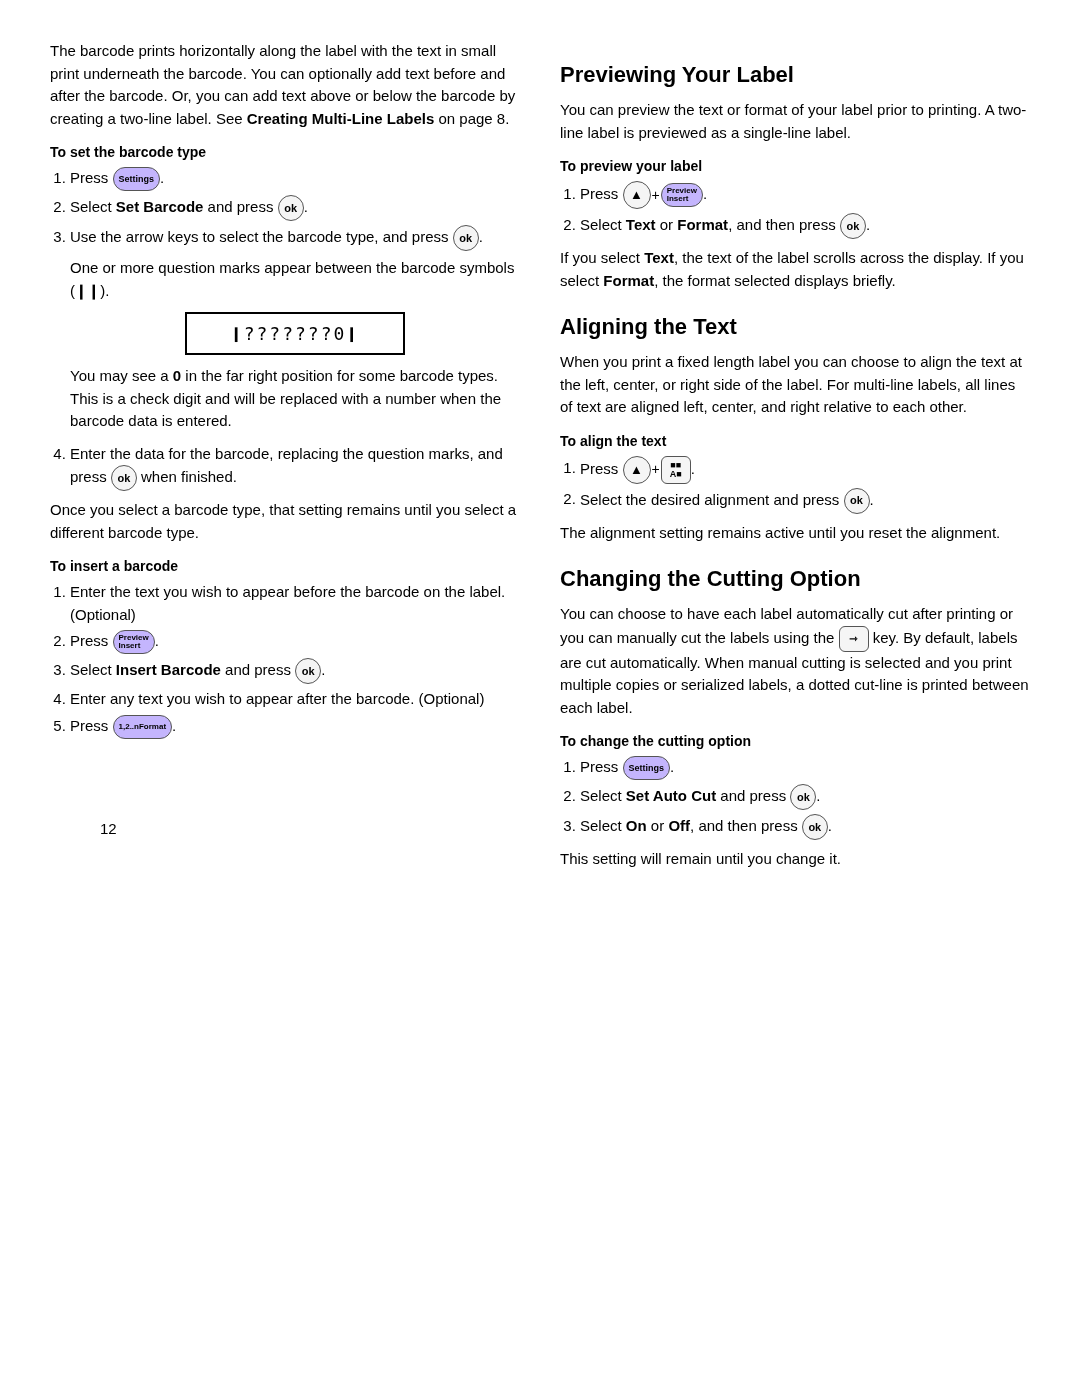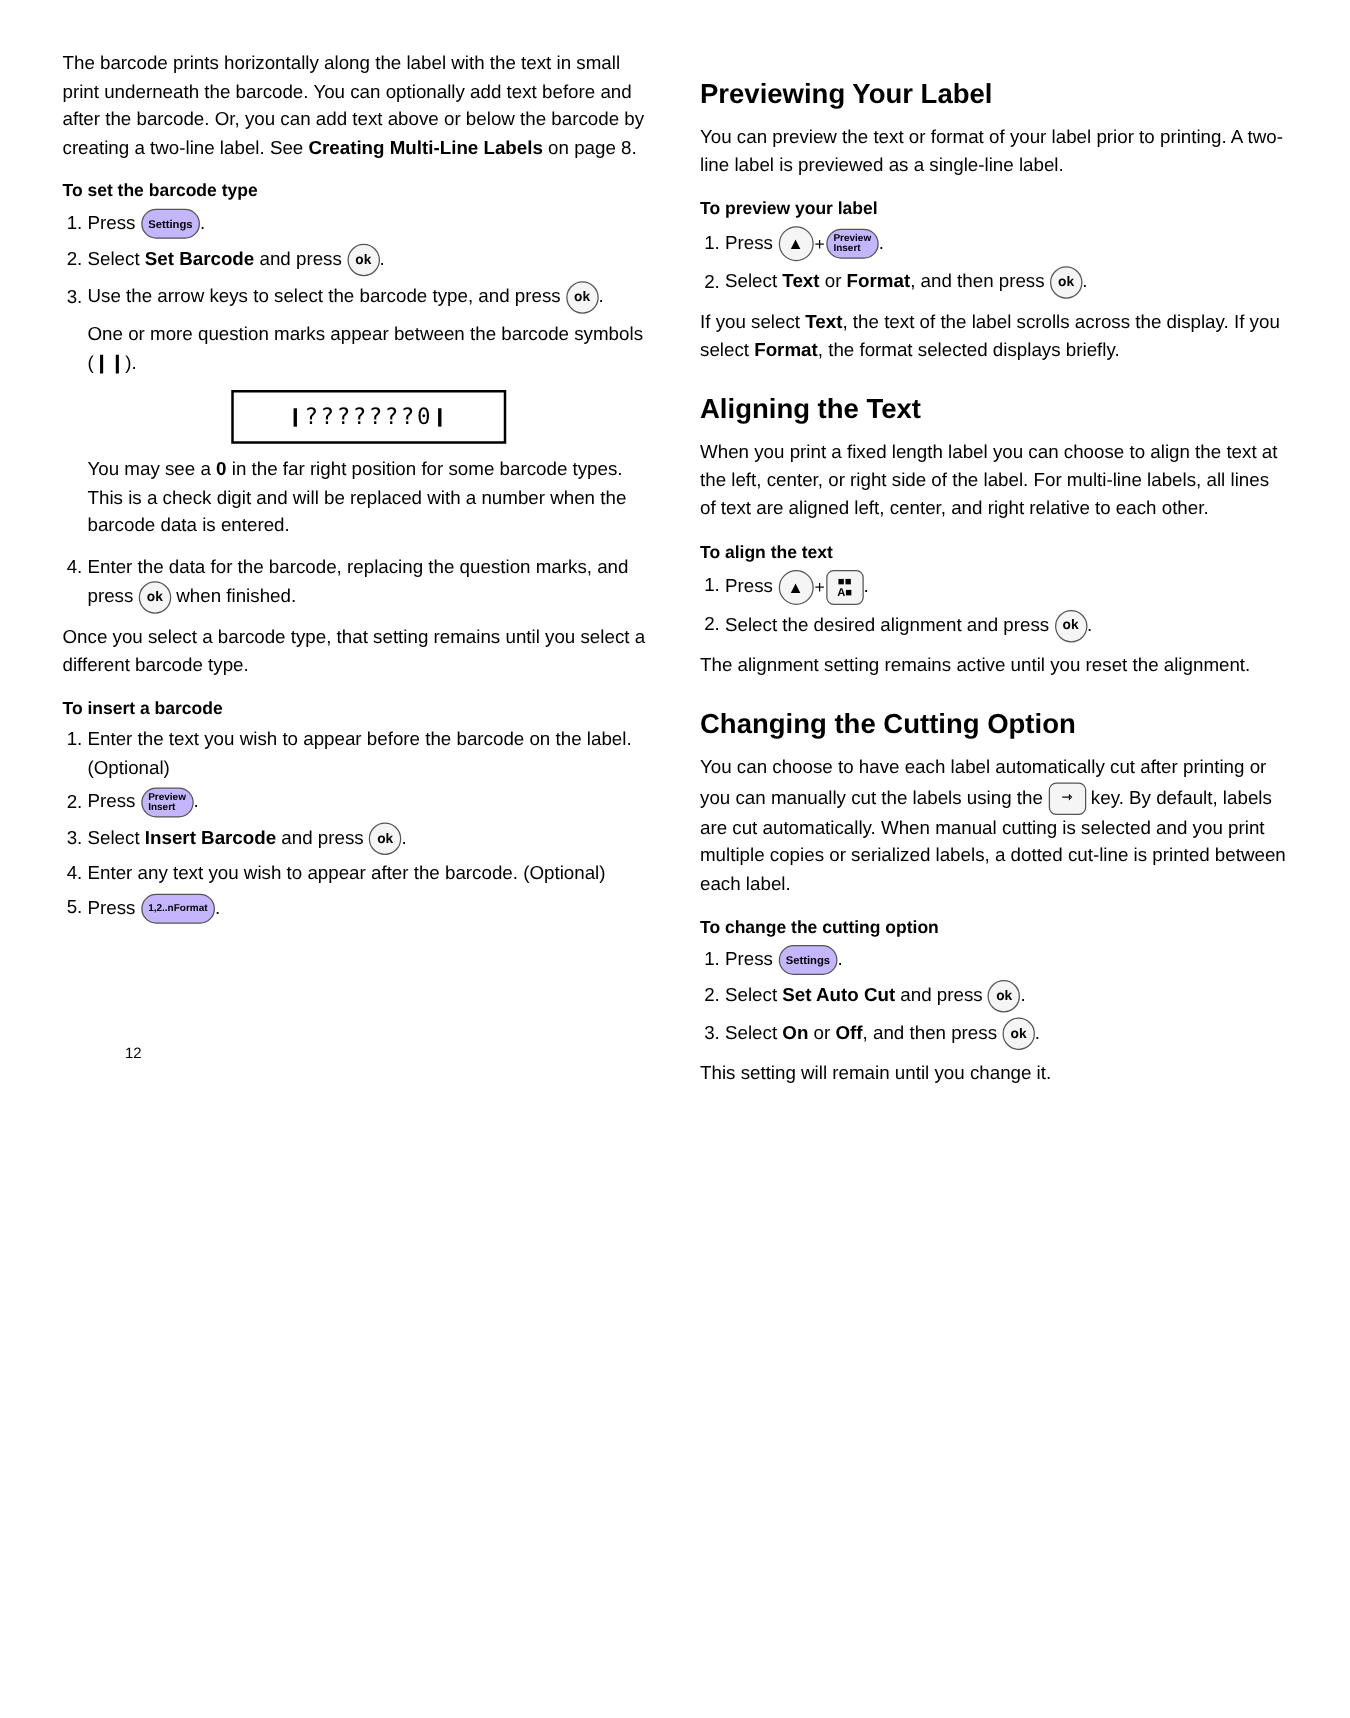--- a/index.html
+++ b/index.html
@@ -117,23 +117,23 @@
       vertical-align: middle;
       background: #f5f5f5;
     }
     .plus-sign {
       font-size: 14px;
       vertical-align: middle;
       margin: 0 1px;
     }
     .page-number {
       position: absolute;
-      bottom: 30px;
+      bottom: 40px;
       left: 50px;
-      font-size: 12px;
+      font-size: 15px;
     }
   </style>
 </head>
 <body>
 
 <div style="position:relative;">
   <div class="page">
 
     <div class="left-col">
 

